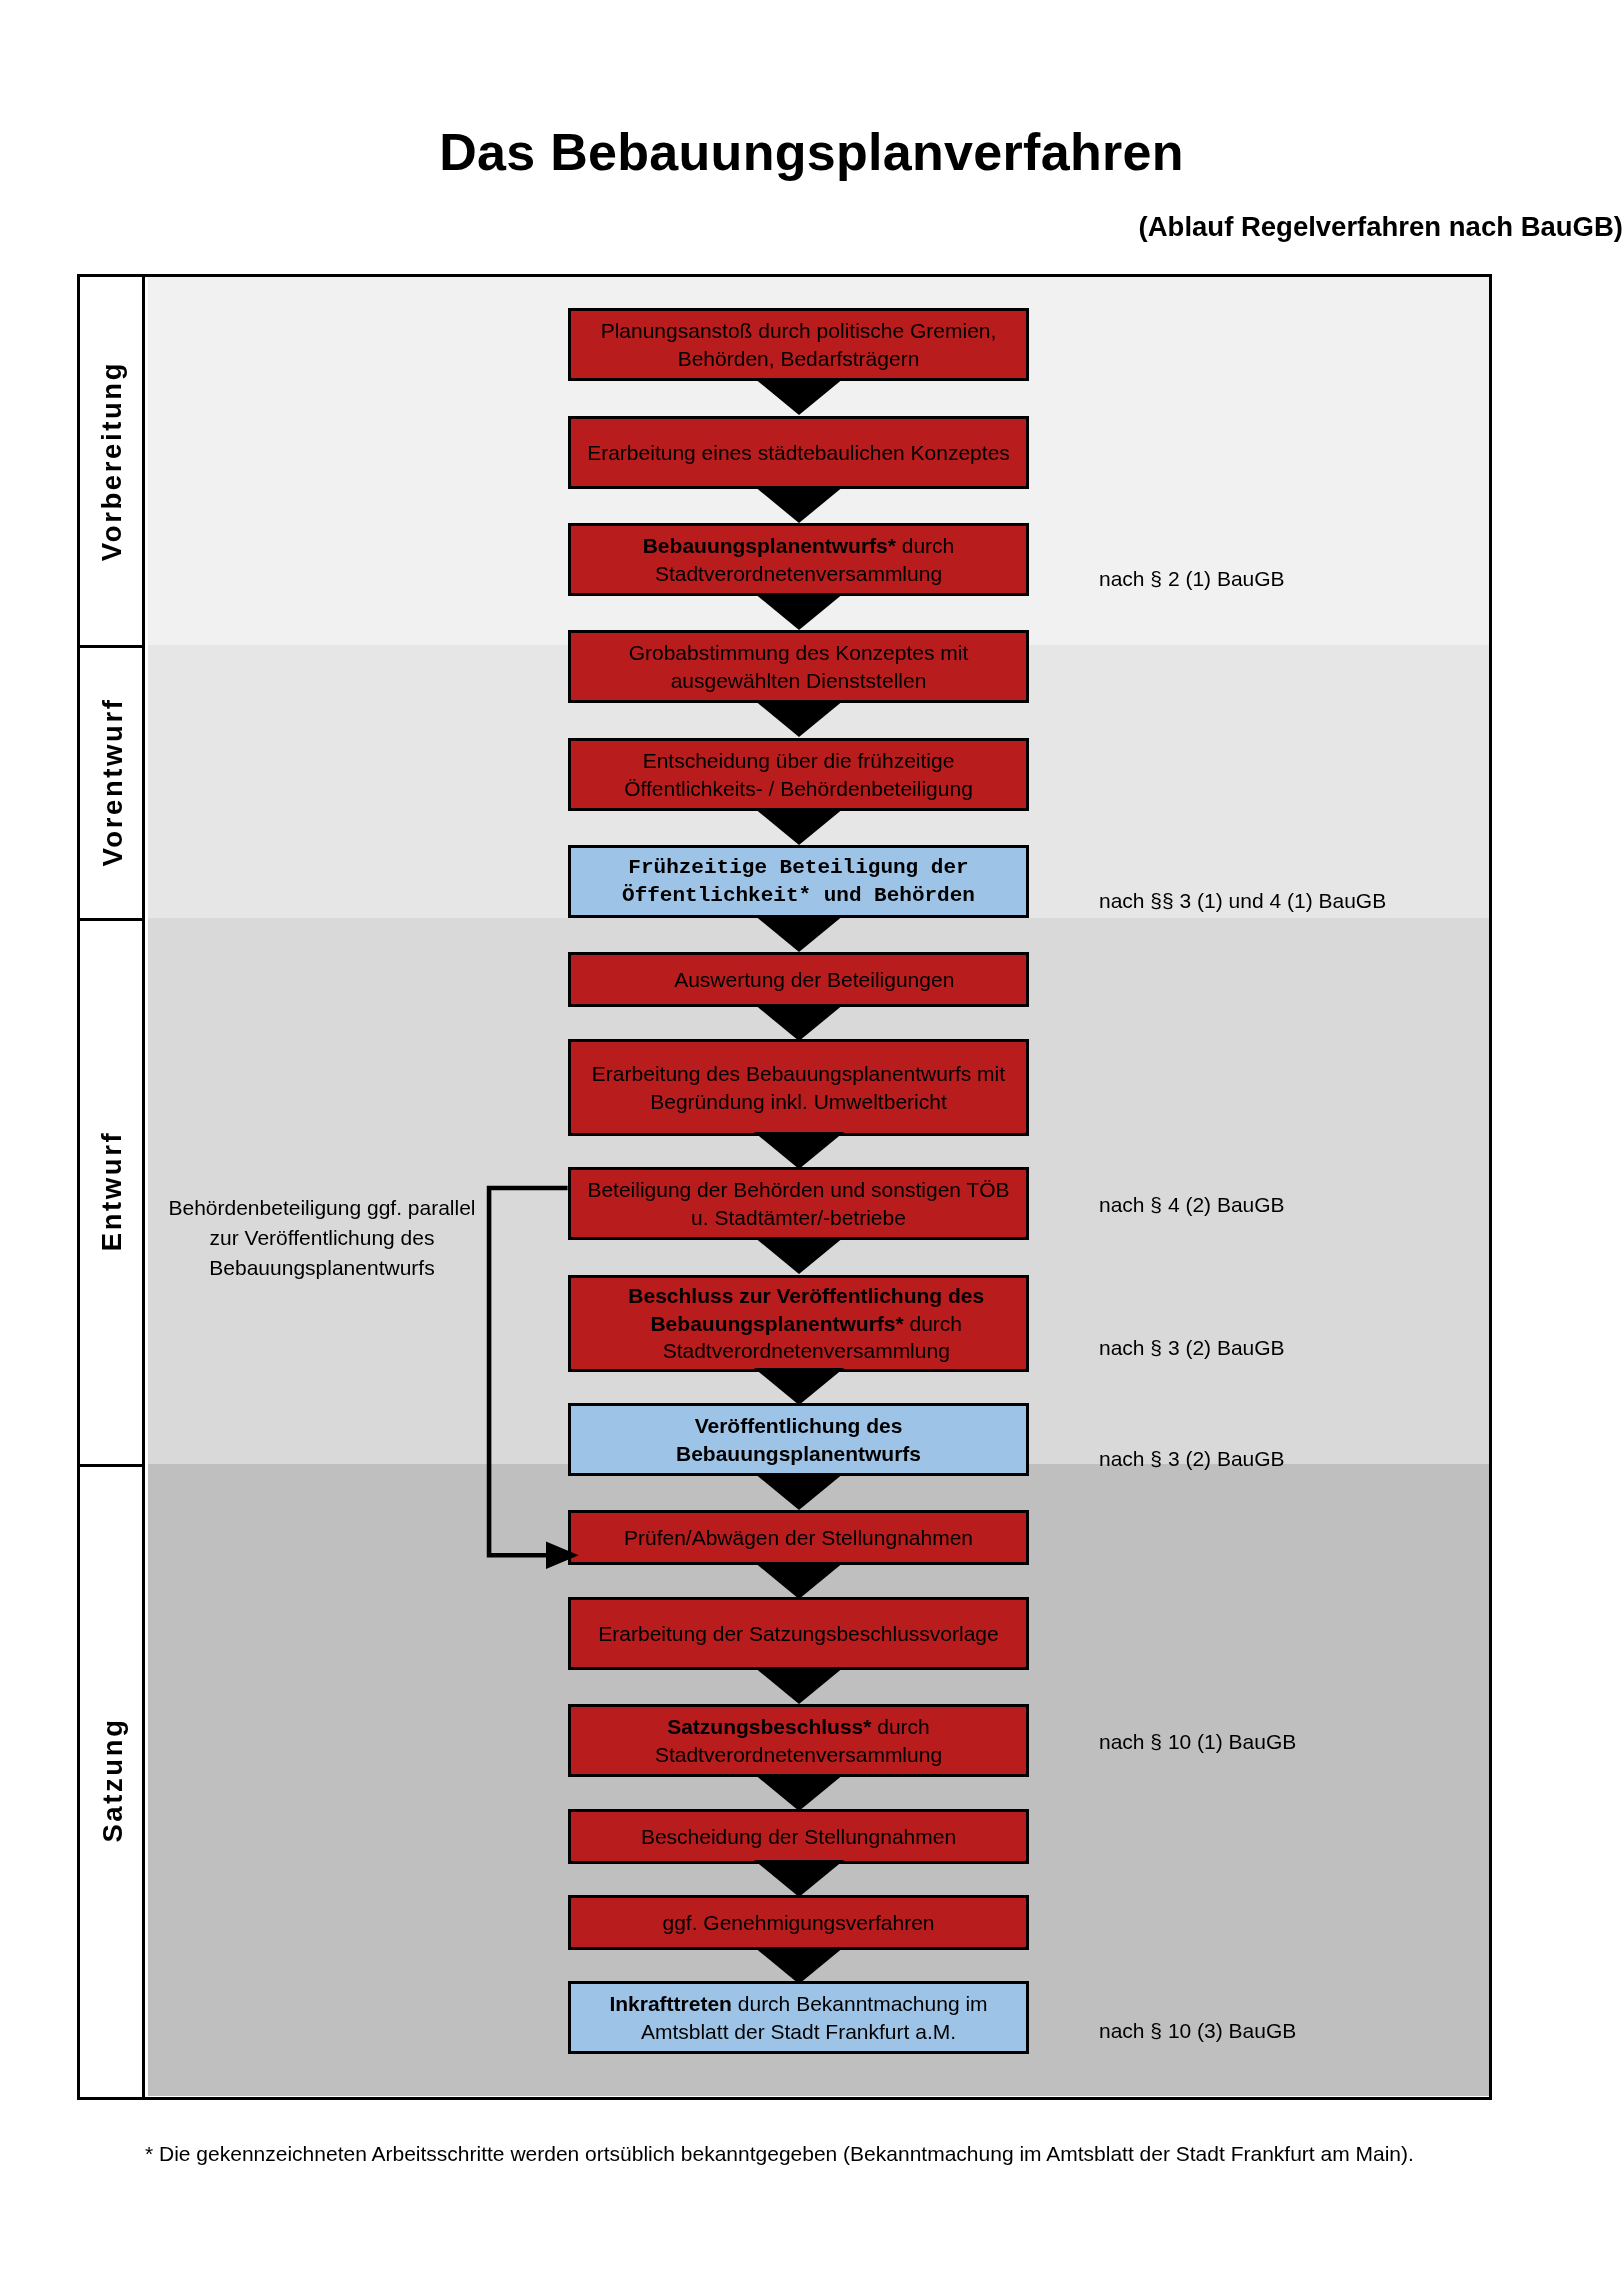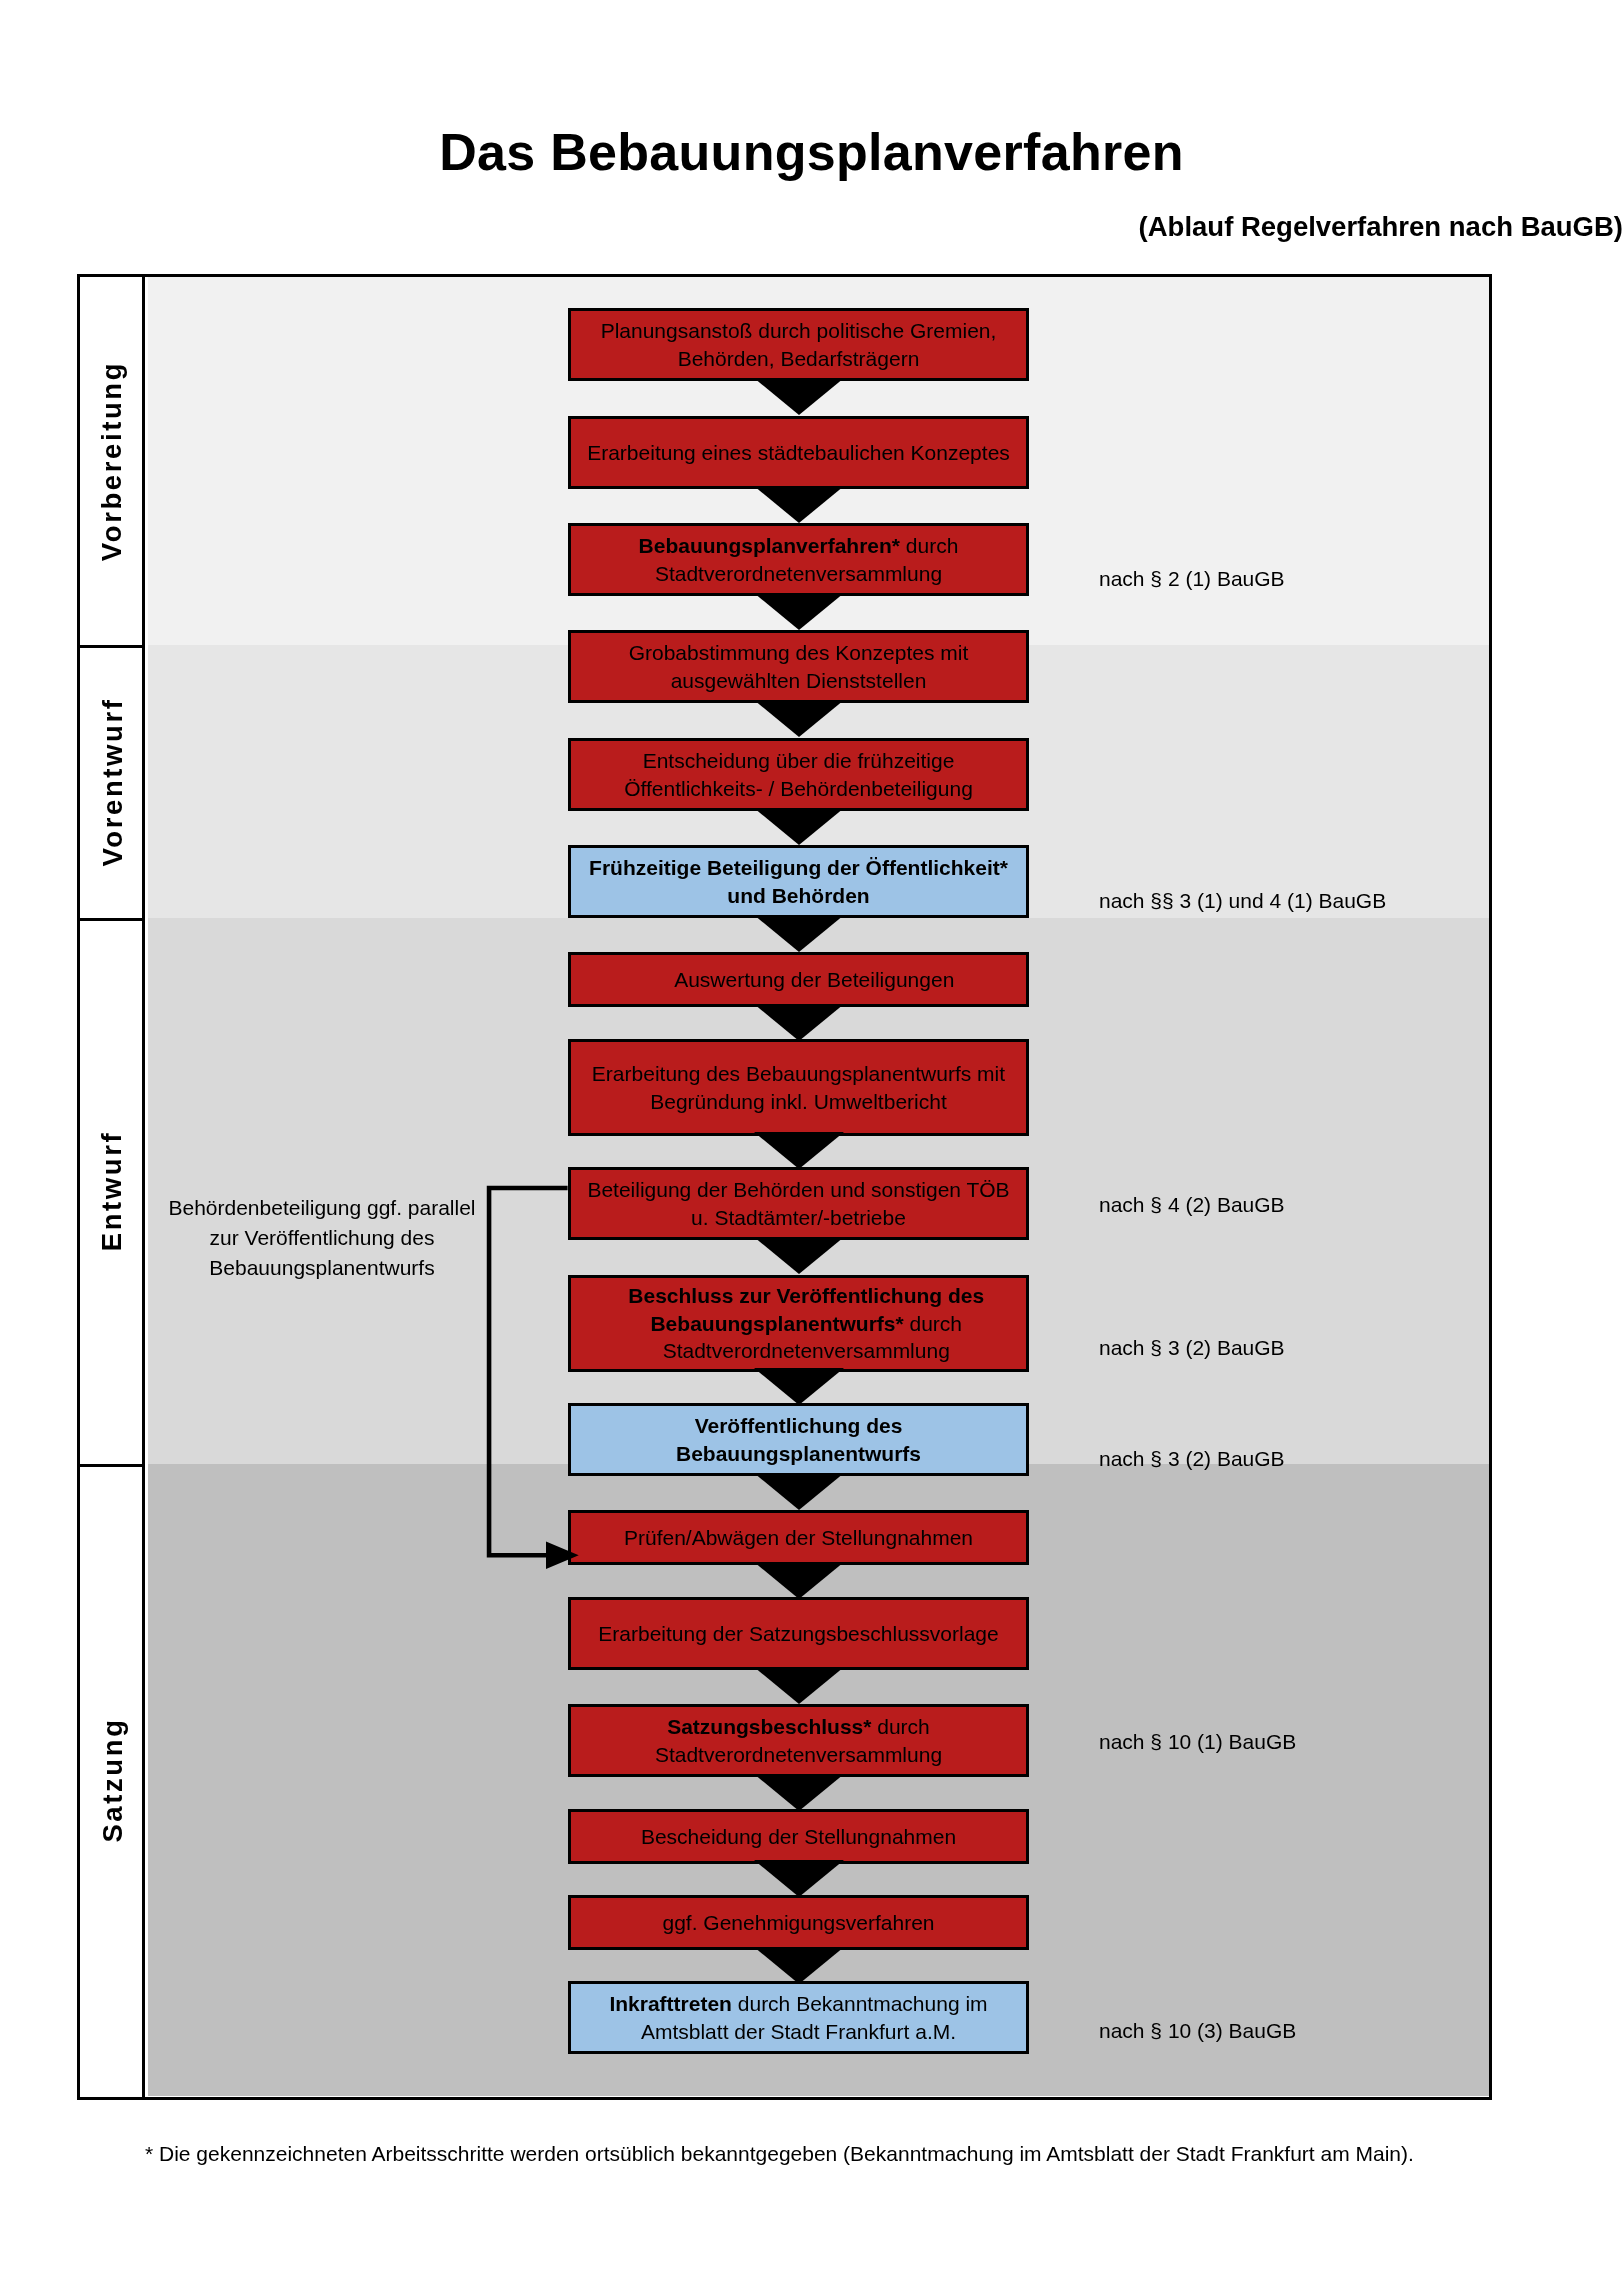--- a/index.html
+++ b/index.html
@@ -136,35 +136,35 @@
       <span class="t"><b></b><span>Planungsanstoß durch politische Gremien, Behörden, Bedarfsträgern</span></span>
     </div>
     <div class="arrow" style="top:101px;border-top:37px solid #000;"></div>
 
     <div class="pbox" style="top:139px;height:73px;">
       <span class="t"><b></b><span>Erarbeitung eines städtebaulichen Konzeptes</span></span>
     </div>
     <div class="arrow" style="top:209px;border-top:37px solid #000;"></div>
 
     <div class="pbox" style="top:246px;height:73px;">
-      <span class="t"><b>Bebauungsplanverfahren*</b><span> durch Stadtverordnetenversammlung</span></span>
+      <span class="t"><b>Bebauungsplanentwurfs*</b><span> durch Stadtverordnetenversammlung</span></span>
     </div>
     <div class="arrow" style="top:316px;border-top:37px solid #000;"></div>
 
     <div class="pbox" style="top:353px;height:73px;">
       <span class="t"><b></b><span>Grobabstimmung des Konzeptes mit ausgewählten Dienststellen</span></span>
     </div>
     <div class="arrow" style="top:423px;border-top:37px solid #000;"></div>
 
     <div class="pbox" style="top:461px;height:73px;">
       <span class="t"><b></b><span>Entscheidung über die frühzeitige Öffentlichkeits- / Behördenbeteiligung</span></span>
     </div>
     <div class="arrow" style="top:531px;border-top:37px solid #000;"></div>
 
-    <div class="pbox blue" style="top:568px;height:73px;">
+    <div class="pbox blue" style="top:568px;height:73px;font-family:Liberation Mono, monospace;">
       <span class="t"><b>Frühzeitige Beteiligung der Öffentlichkeit* und Behörden</b><span></span></span>
     </div>
     <div class="arrow" style="top:638px;border-top:37px solid #000;"></div>
 
     <div class="pbox" style="top:675px;height:55px;padding-left:38px;">
       <span class="t"><b></b><span>Auswertung der Beteiligungen</span></span>
     </div>
     <div class="arrow" style="top:727px;border-top:37px solid #000;"></div>
 
     <div class="pbox" style="top:762px;height:97px;">

